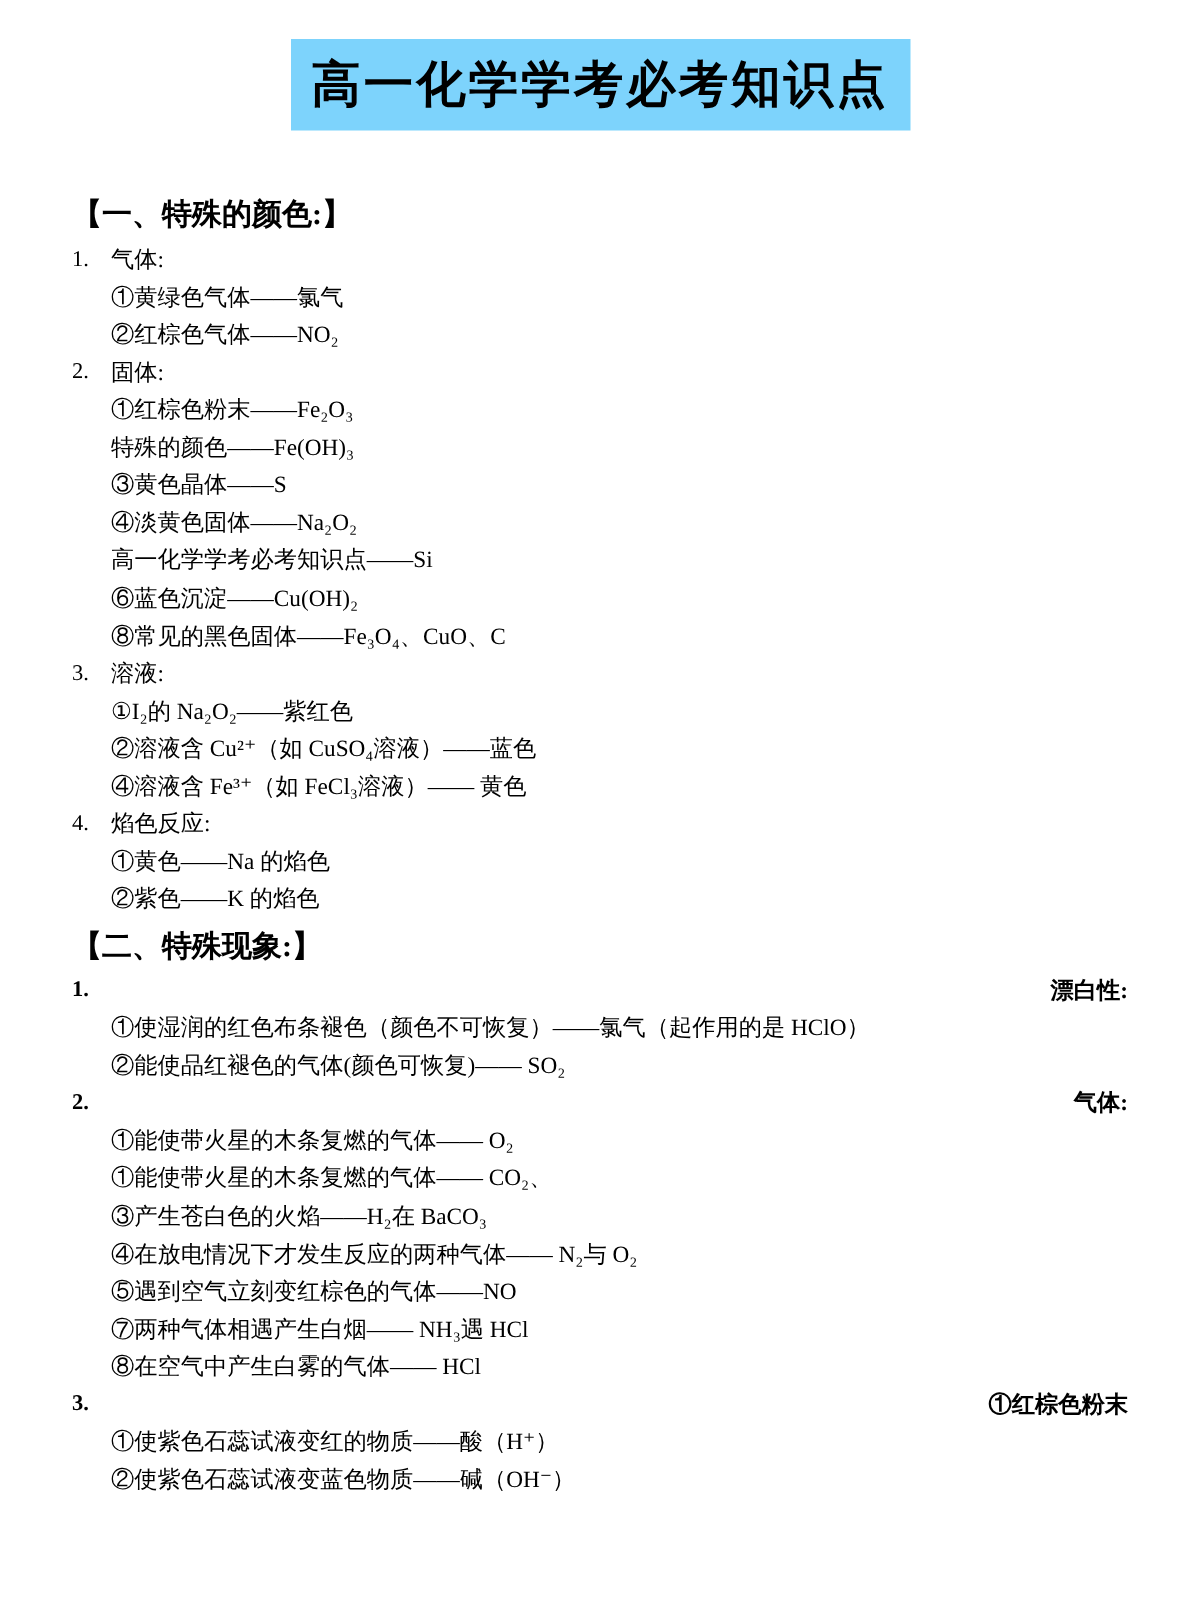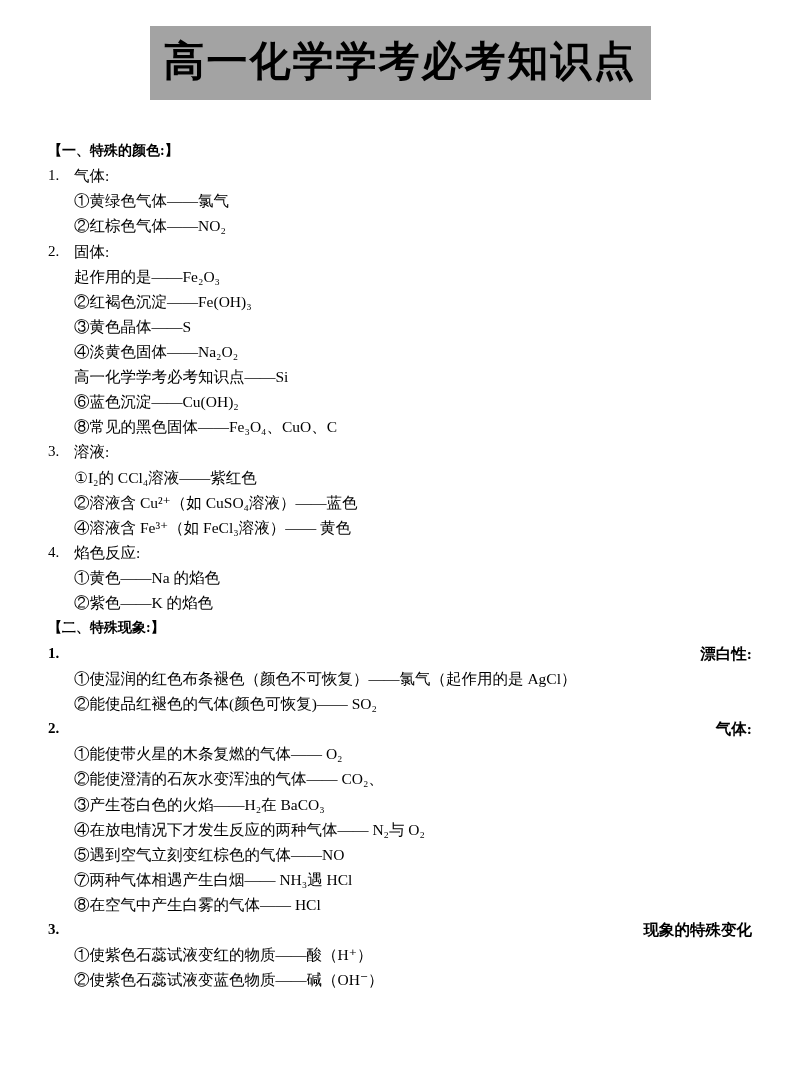--- a/index.html
+++ b/index.html
@@ -21,36 +21,36 @@
     padding: 0;
     box-sizing: border-box;
     position: relative;
   }
   .title-wrap {
     margin: 26px 0 0 0;
     text-align: center;
   }
   .title {
     display: inline-block;
-    background: #a3a3a3;
+    background: #7dd3fc;
     font-family: "Liberation Sans", "DejaVu Sans", sans-serif;
     font-weight: bold;
-    font-size: 41px;
+    font-size: 33px;
     line-height: 1.55;
     letter-spacing: 2px;
     padding: 4px 14px 6px 14px;
   }
   .content {
     margin: 40px 48px 0 48px;
     font-size: 15.5px;
     line-height: 1.62;
   }
   .sec-head {
     font-weight: bold;
-    font-size: 14px;
+    font-size: 20px;
     margin: 2px 0 1px 0;
   }
   .num-row {
     display: flex;
     align-items: flex-start;
     margin: 0;
   }
   .num-marker {
     width: 26px;
     flex: 0 0 26px;
@@ -100,37 +100,37 @@
           <div class="sub-item">②红棕色气体——NO₂</div>
         </div>
       </div>
 
       <div>
         <div class="num-row">
           <span class="num-marker">2.</span>
           <span class="num-text">固体:</span>
         </div>
         <div class="sub-list">
-          <div class="sub-item">起作用的是——Fe₂O₃</div>
-          <div class="sub-item">②红褐色沉淀——Fe(OH)₃</div>
+          <div class="sub-item">①红棕色粉末——Fe₂O₃</div>
+          <div class="sub-item">特殊的颜色——Fe(OH)₃</div>
           <div class="sub-item">③黄色晶体——S</div>
           <div class="sub-item">④淡黄色固体——Na₂O₂</div>
           <div class="sub-item">高一化学学考必考知识点——Si</div>
           <div class="sub-item">⑥蓝色沉淀——Cu(OH)₂</div>
           <div class="sub-item">⑧常见的黑色固体——Fe₃O₄、CuO、C</div>
         </div>
       </div>
 
       <div>
         <div class="num-row">
           <span class="num-marker">3.</span>
           <span class="num-text">溶液:</span>
         </div>
         <div class="sub-list">
-          <div class="sub-item">①I₂的 CCl₄溶液——紫红色</div>
+          <div class="sub-item">①I₂的 Na₂O₂——紫红色</div>
           <div class="sub-item">②溶液含 Cu²⁺（如 CuSO₄溶液）——蓝色</div>
           <div class="sub-item">④溶液含 Fe³⁺（如 FeCl₃溶液）—— 黄色</div>
         </div>
       </div>
 
       <div>
         <div class="num-row">
           <span class="num-marker">4.</span>
           <span class="num-text">焰色反应:</span>
         </div>
@@ -143,45 +143,45 @@
 
     <div>
       <div class="sec-head">【二、特殊现象:】</div>
 
       <div>
         <div class="num-row">
           <span class="num-marker bold">1.</span>
           <span class="num-text bold">漂白性:</span>
         </div>
         <div class="sub-list">
-          <div class="sub-item">①使湿润的红色布条褪色（颜色不可恢复）——氯气（起作用的是 AgCl）</div>
+          <div class="sub-item">①使湿润的红色布条褪色（颜色不可恢复）——氯气（起作用的是 HClO）</div>
           <div class="sub-item">②能使品红褪色的气体(颜色可恢复)—— SO₂</div>
         </div>
       </div>
 
       <div>
         <div class="num-row">
           <span class="num-marker bold">2.</span>
           <span class="num-text bold">气体:</span>
         </div>
         <div class="sub-list">
           <div class="sub-item">①能使带火星的木条复燃的气体—— O₂</div>
-          <div class="sub-item">②能使澄清的石灰水变浑浊的气体—— CO₂、</div>
+          <div class="sub-item">①能使带火星的木条复燃的气体—— CO₂、</div>
           <div class="sub-item">③产生苍白色的火焰——H₂在 BaCO₃</div>
           <div class="sub-item">④在放电情况下才发生反应的两种气体—— N₂与 O₂</div>
           <div class="sub-item">⑤遇到空气立刻变红棕色的气体——NO</div>
           <div class="sub-item">⑦两种气体相遇产生白烟—— NH₃遇 HCl</div>
           <div class="sub-item">⑧在空气中产生白雾的气体—— HCl</div>
         </div>
       </div>
 
       <div>
         <div class="num-row">
           <span class="num-marker bold">3.</span>
-          <span class="num-text bold">现象的特殊变化</span>
+          <span class="num-text bold">①红棕色粉末</span>
         </div>
         <div class="sub-list">
           <div class="sub-item">①使紫色石蕊试液变红的物质——酸（H⁺）</div>
           <div class="sub-item">②使紫色石蕊试液变蓝色物质——碱（OH⁻）</div>
 
         </div>
       </div>
     </div>
 
   </div>

